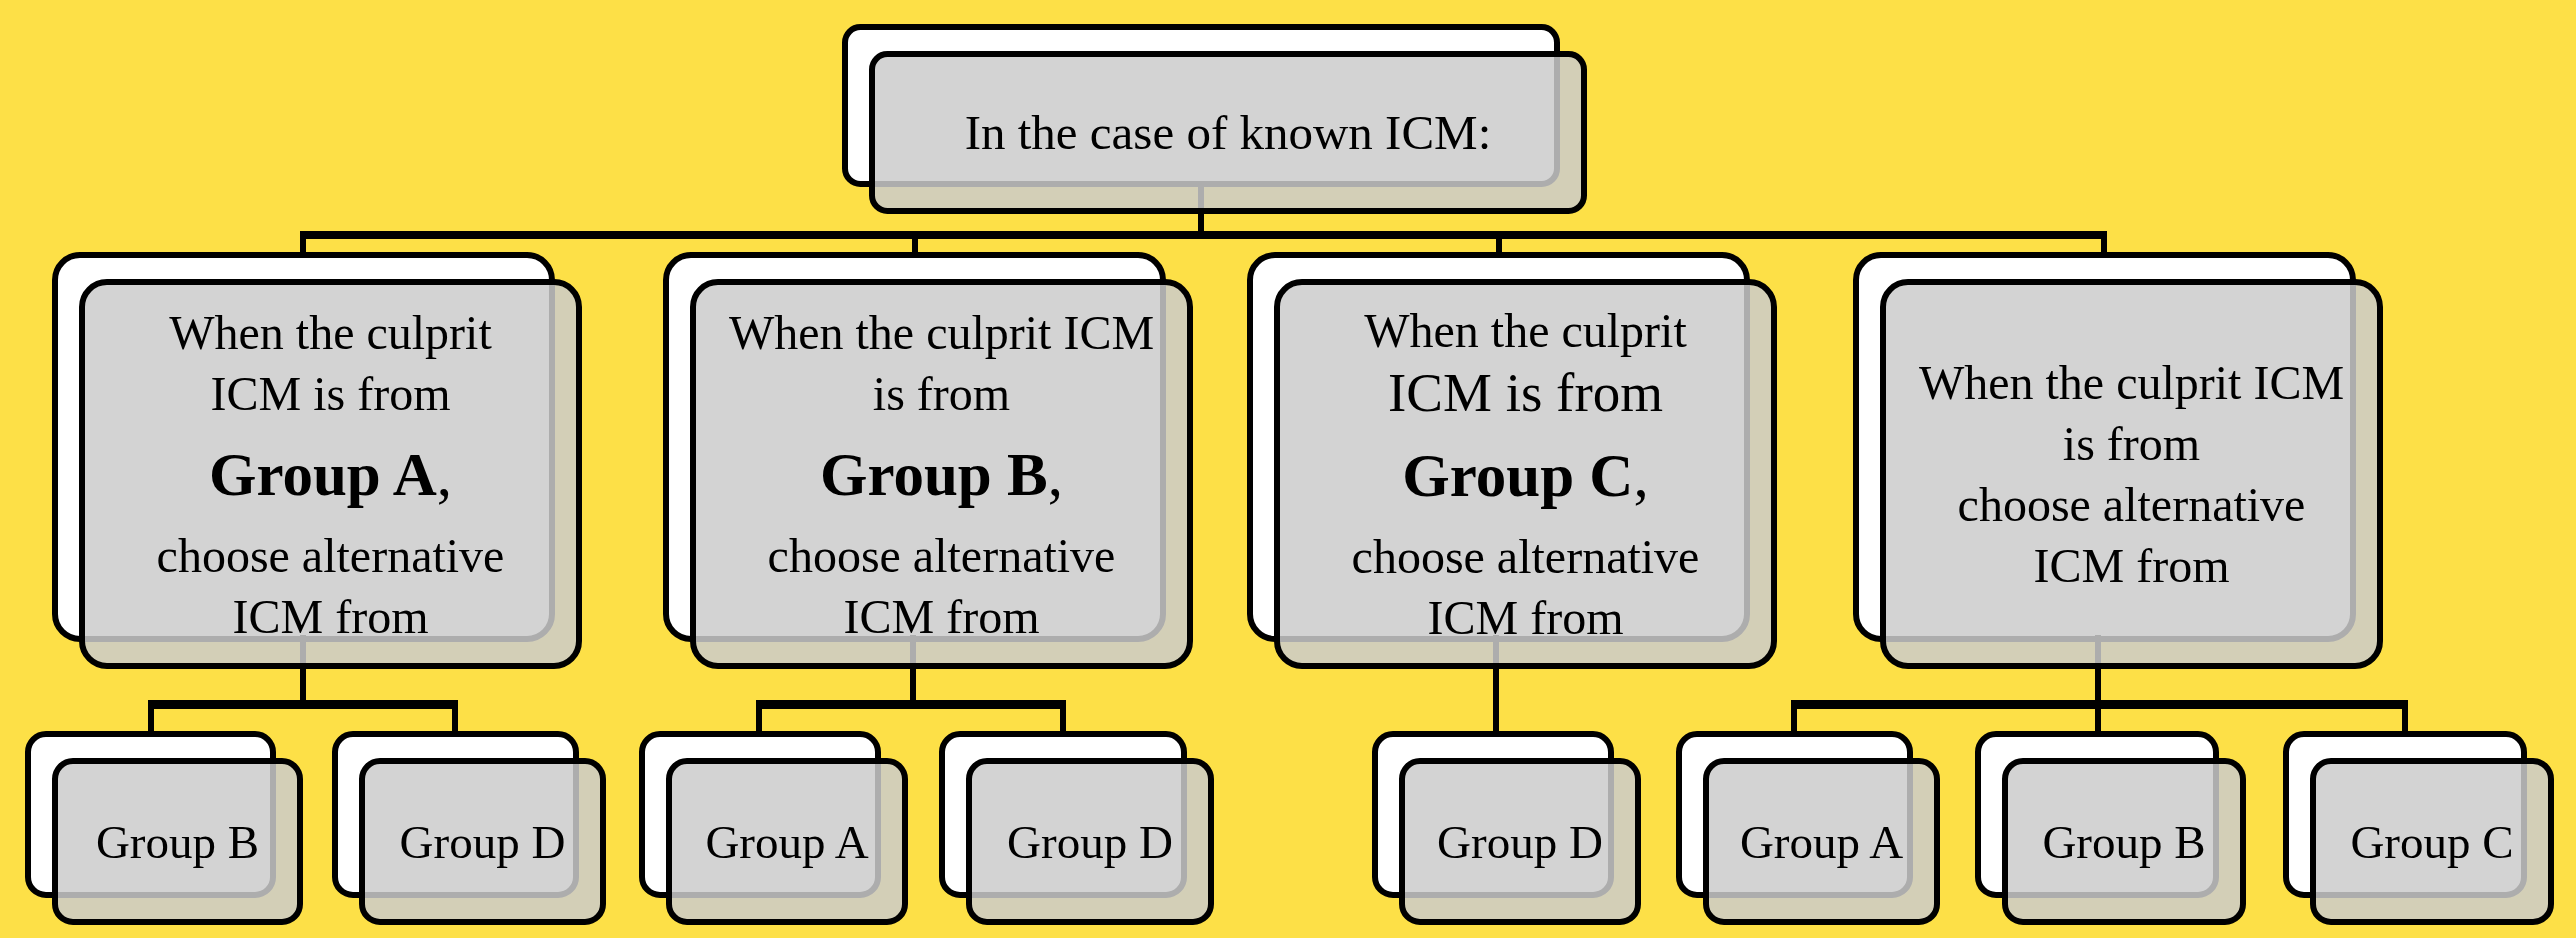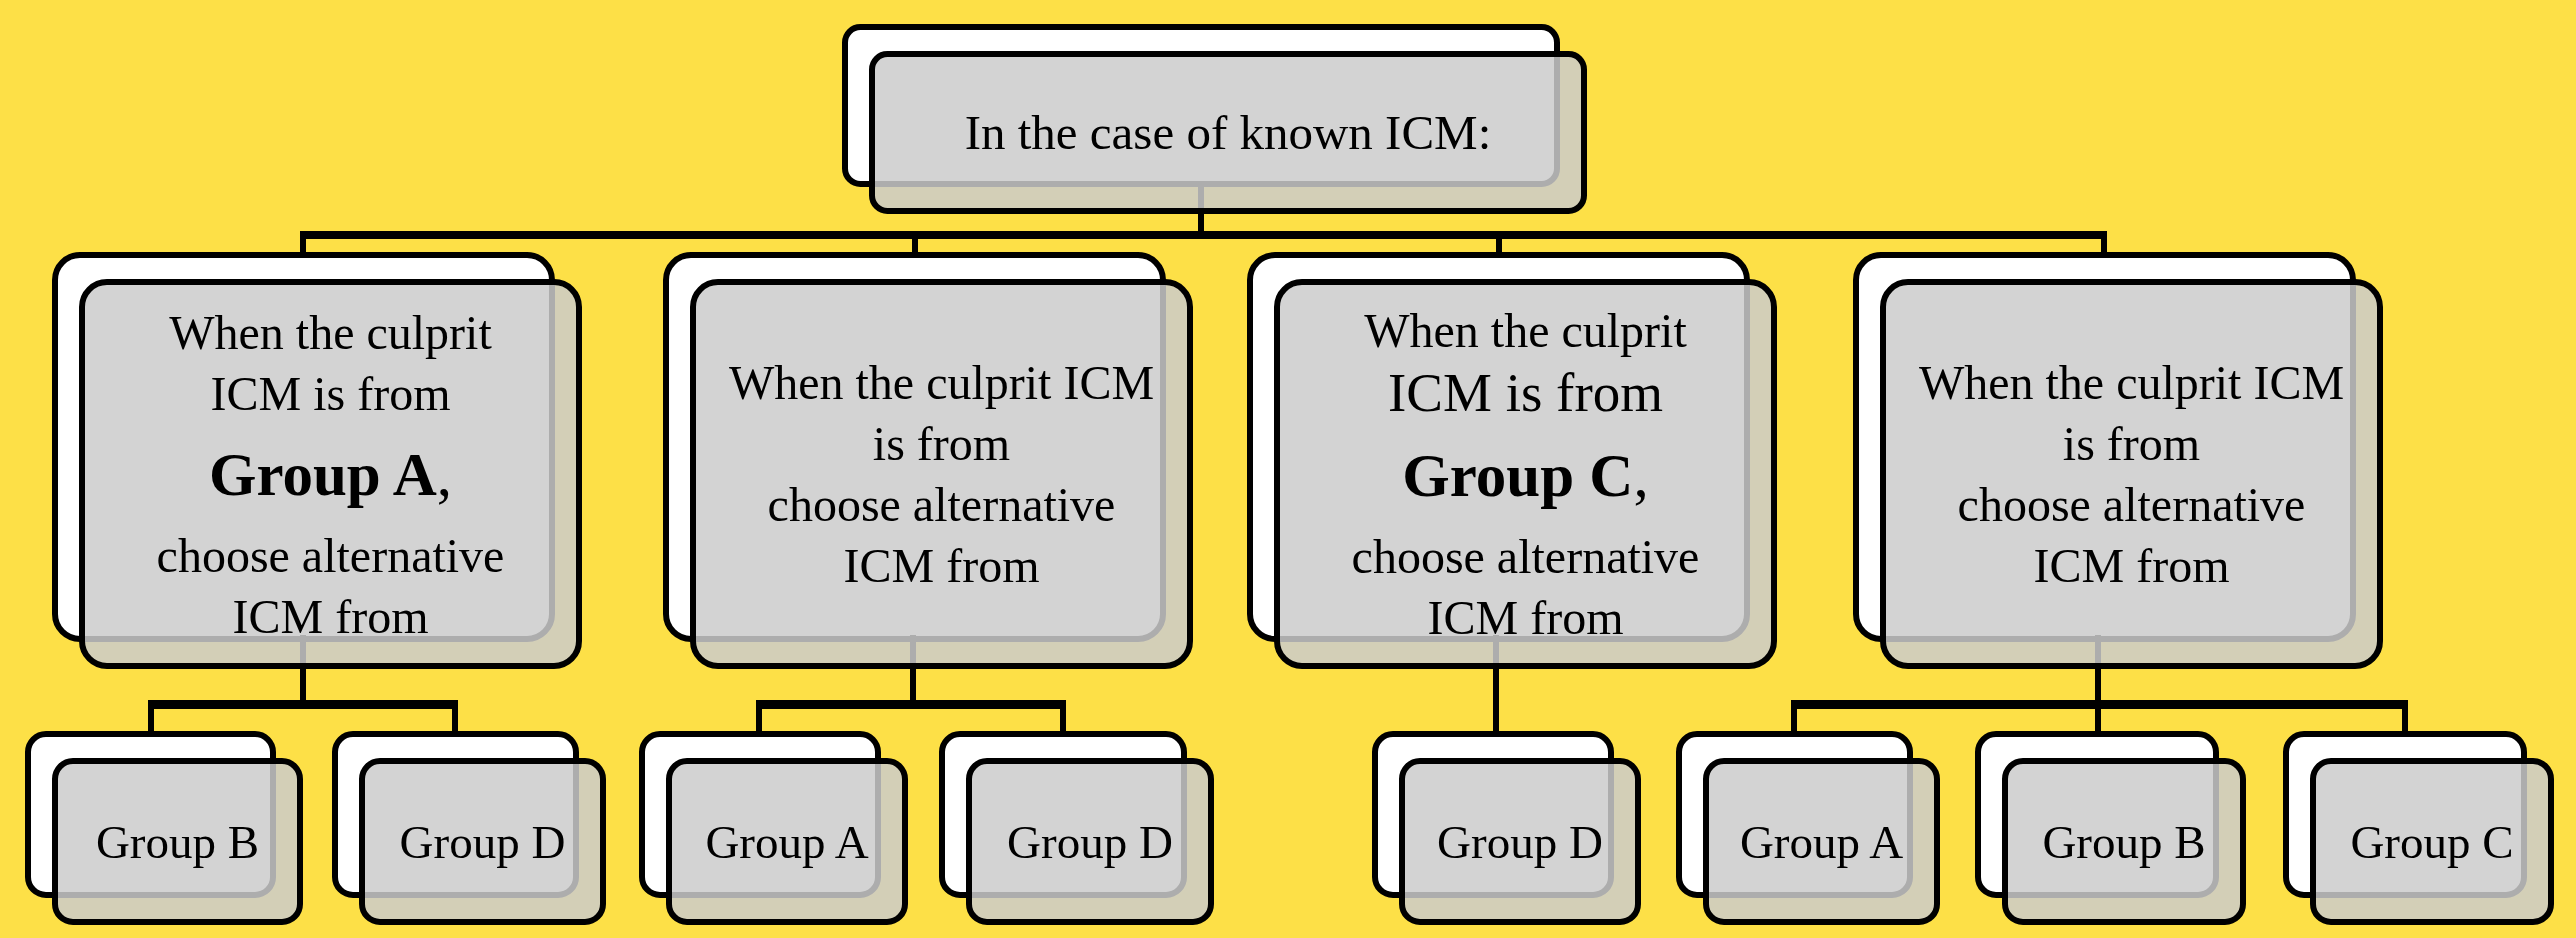--- a/index.html
+++ b/index.html
@@ -80,20 +80,21 @@
       <span class="outro">choose alternative</span>
       <span class="outro">ICM from</span>
     </div>
   </div>
 
   <div class="node" style="left:690px;top:279px;width:503px;height:390px">
     <div class="card-back r45"></div>
     <div class="card-front r45 branch-front">
       <span class="intro">When the culprit ICM</span>
       <span class="intro">is from</span>
+      <span class="group-line"><b>Group B</b><span class="suffix">,</span></span>
       <span class="outro">choose alternative</span>
       <span class="outro">ICM from</span>
     </div>
   </div>
 
   <div class="node" style="left:1274px;top:279px;width:503px;height:390px">
     <div class="card-back r45"></div>
     <div class="card-front r45 branch-front">
       <span class="intro">When the culprit</span>
       <span class="intro large-line">ICM is from</span>

